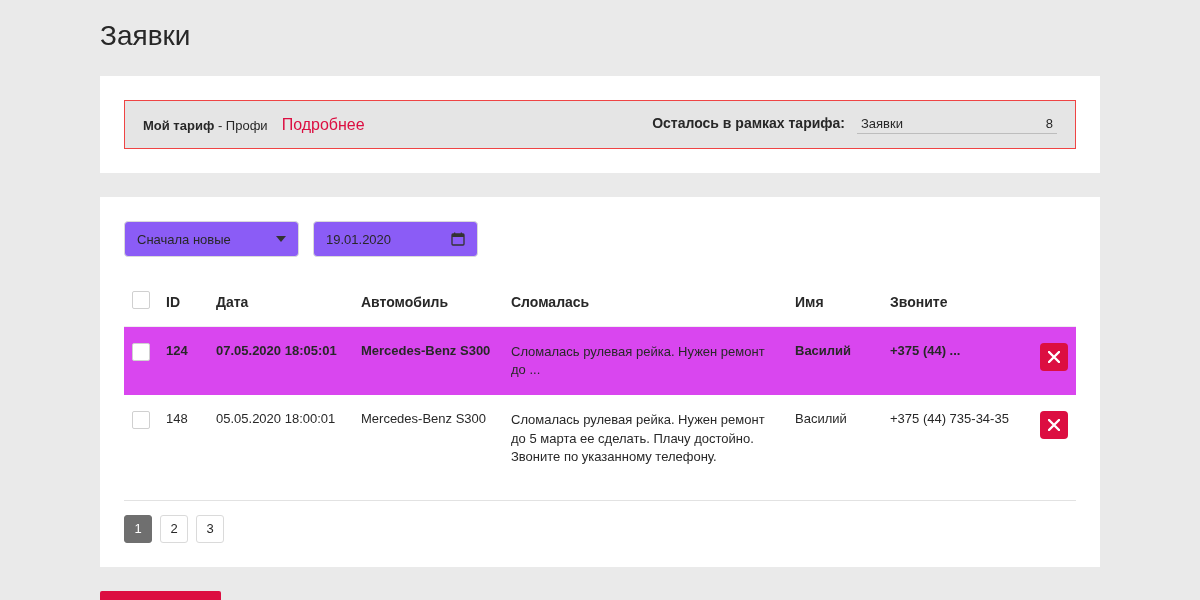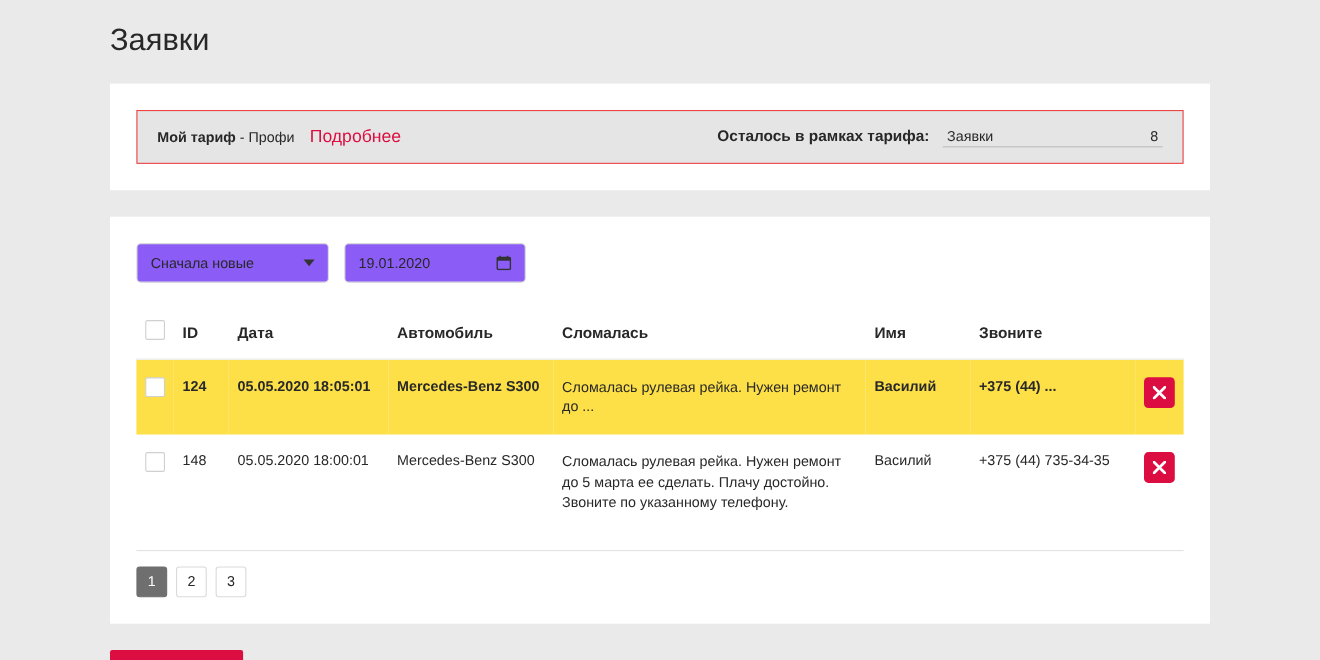--- a/index.html
+++ b/index.html
@@ -91,21 +91,21 @@
     font-size: 14px;
     font-weight: 700;
     padding: 10px 8px 14px;
     border-bottom: 1px solid #eee;
   }
   table.data td {
     padding: 16px 8px;
     font-size: 13px;
     vertical-align: top;
   }
-  tr.row-highlight td { background: #fde047; font-weight: 700; }
+  tr.row-highlight td { background: #d946ef; font-weight: 700; }
   tr.row-highlight td .desc { font-weight: 400; }
 
   .checkbox {
     width: 18px; height: 18px;
     border: 1px solid #D0D0D0;
     border-radius: 2px;
     background: #fff;
     cursor: pointer;
     display: inline-block;
   }
@@ -202,21 +202,21 @@
           <th>Сломалась</th>
           <th style="width:95px">Имя</th>
           <th style="width:150px">Звоните</th>
           <th style="width:40px"></th>
         </tr>
       </thead>
       <tbody id="rows-body">
           <tr class="row-highlight">
             <td><span class="checkbox"></span></td>
             <td>124</td>
-            <td>05.05.2020 18:05:01</td>
+            <td>07.05.2020 18:05:01</td>
             <td>Mercedes-Benz S300</td>
             <td>
               <div class="desc">Сломалась рулевая рейка. Нужен ремонт до ...</div>
             </td>
             <td>Василий</td>
             <td>+375 (44) ...</td>
             <td><span class="del-btn">
                 <svg viewBox="0 0 12 12">
                   <path d="M1 1 L11 11 M11 1 L1 11" stroke="#fff" stroke-width="2.4" stroke-linecap="round"></path>
                 </svg>

